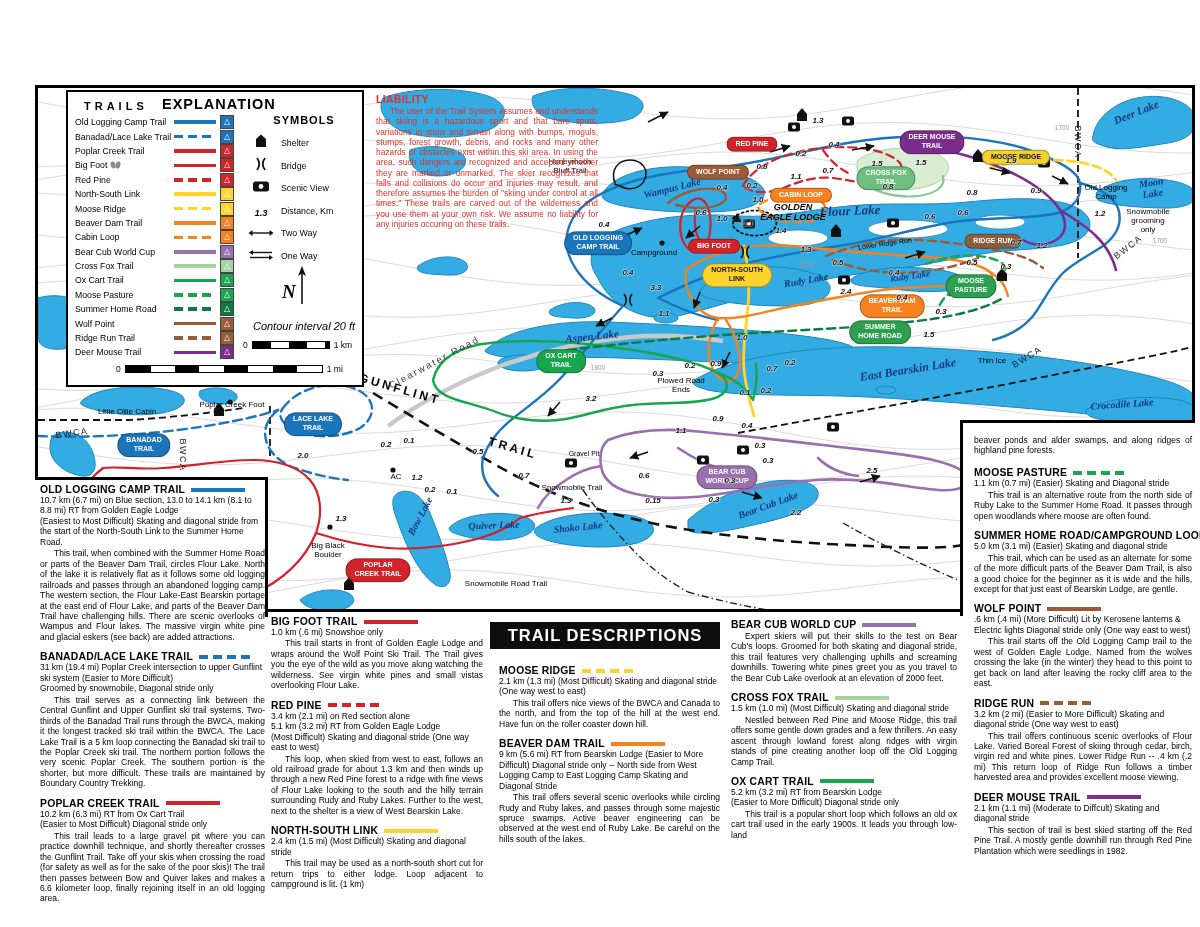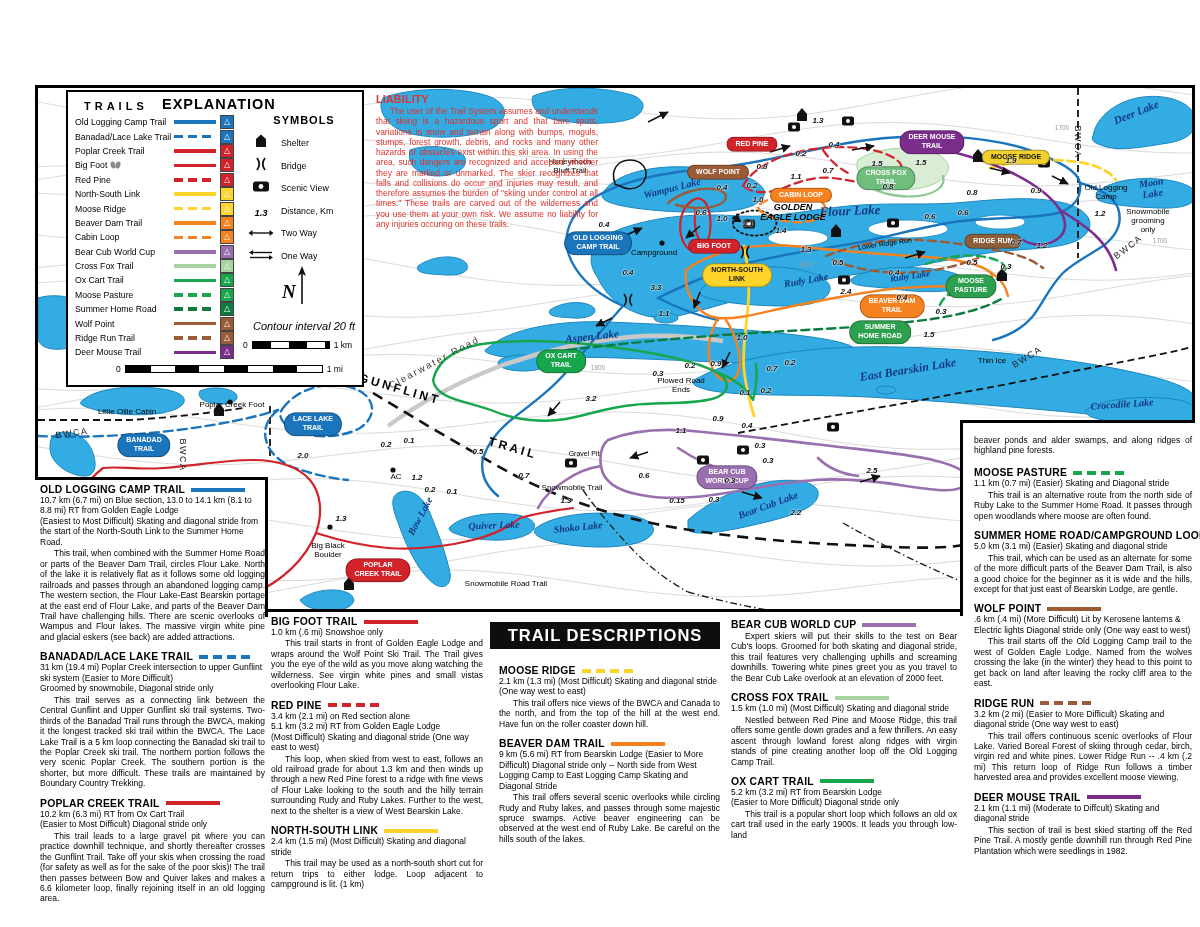--- a/index.html
+++ b/index.html
@@ -427,21 +427,21 @@
       <div class="mlab lbl-dist" style="left: 392px; top: 401px; transform: translate(-50%, -50%);">0.2</div>
       <div class="mlab lbl-dist" style="left: 414px; top: 403px; transform: translate(-50%, -50%);">0.1</div>
       <div class="mlab lbl-dist" style="left: 528px; top: 412px; transform: translate(-50%, -50%);">1.3</div>
       <div class="mlab lbl-dist" style="left: 643px; top: 342px; transform: translate(-50%, -50%);">1.1</div>
       <div class="mlab lbl-dist" style="left: 680px; top: 330px; transform: translate(-50%, -50%);">0.9</div>
       <div class="mlab lbl-dist" style="left: 709px; top: 337px; transform: translate(-50%, -50%);">0.4</div>
       <div class="mlab lbl-dist" style="left: 722px; top: 357px; transform: translate(-50%, -50%);">0.3</div>
       <div class="mlab lbl-dist" style="left: 730px; top: 372px; transform: translate(-50%, -50%);">0.3</div>
       <div class="mlab lbl-dist" style="left: 692px; top: 392px; transform: translate(-50%, -50%);">0.3</div>
       <div class="mlab lbl-dist" style="left: 606px; top: 387px; transform: translate(-50%, -50%);">0.6</div>
-      <div class="mlab lbl-dist" style="left: 639px; top: 412px; transform: translate(-50%, -50%);">0.15</div>
+      <div class="mlab lbl-dist" style="left: 615px; top: 412px; transform: translate(-50%, -50%);">0.15</div>
       <div class="mlab lbl-dist" style="left: 676px; top: 411px; transform: translate(-50%, -50%);">0.3</div>
       <div class="mlab lbl-dist" style="left: 738px; top: 424px; transform: translate(-50%, -50%); padding-left: 40px;">2.2</div>
       <div class="mlab lbl-dist" style="left: 834px; top: 382px; transform: translate(-50%, -50%);">2.5</div>
       <div class="mlab lbl-dist" style="left: 246px; top: 296px; transform: translate(-50%, -50%);">3.0</div>
       <div class="mlab lbl-dist" style="left: 265px; top: 367px; transform: translate(-50%, -50%);">2.0</div>
       <div class="mlab lbl-dist" style="left: 102px; top: 466px; transform: translate(-50%, -50%);">3.4</div>
       <div class="mlab lbl-dist" style="left: 348px; top: 356px; transform: translate(-50%, -50%);">0.2</div>
       <div class="mlab lbl-dist" style="left: 371px; top: 352px; transform: translate(-50%, -50%);">0.1</div>
       <div class="mlab lbl-dist" style="left: 618px; top: 199px; transform: translate(-50%, -50%);">3.3</div>
       <div class="mlab lbl-dist" style="left: 566px; top: 136px; transform: translate(-50%, -50%);">0.4</div>

